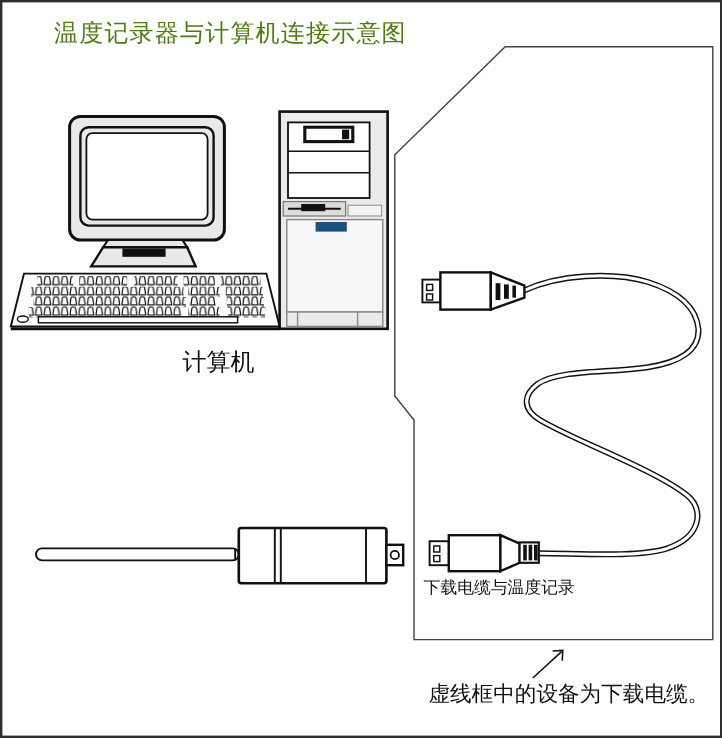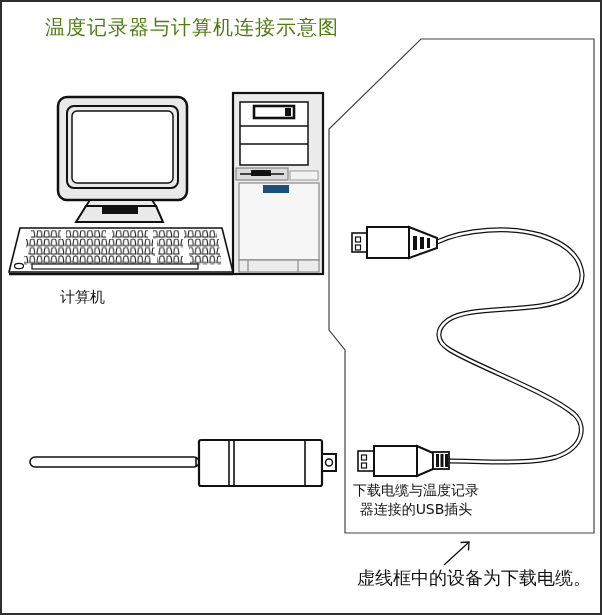--- a/index.html
+++ b/index.html
@@ -6,22 +6,22 @@
   body{
     width:602px;height:615px;position:relative;overflow:hidden;
     font-family:"DejaVu Sans","Liberation Sans",sans-serif;color:#111;
   }
   .outer-frame{position:absolute;inset:0;border:2px solid #2f2f2f;box-sizing:border-box;}
   .diagram-svg{position:absolute;left:0;top:0;}
   .title{
     position:absolute;left:10px;top:14px;font-size:20px;letter-spacing:1px;
     color:#4d7c0f;white-space:nowrap;margin-left:35px;
   }
-  .computer-label{position:absolute;left:60px;top:288px;width:152px;text-align:left;font-size:15px;}
-  .usb-note{position:absolute;left:353px;top:481px;font-size:14px;line-height:19px;white-space:nowrap;text-align:center;}
+  .computer-label{position:absolute;left:60px;top:288px;width:152px;text-align:right;font-size:20px;}
+  .usb-note{position:absolute;left:353px;top:481px;font-size:14px;line-height:19px;white-space:nowrap;}
   .callout-note{position:absolute;left:357px;top:566px;font-size:18px;white-space:nowrap;}
 </style>
 </head>
 <body>
 
 <div class="outer-frame"></div>
 
 <div class="title">温度记录器与计算机连接示意图</div>
 
 <svg class="diagram-svg" width="602" height="615" viewBox="0 0 602 615">
@@ -142,16 +142,15 @@
   <g>
     <line x1="444" y1="565" x2="468" y2="543" stroke="#111" stroke-width="1.3"></line>
     <polyline points="460.5,542.5 469,542 468.5,550.5" fill="none" stroke="#111" stroke-width="1.3"></polyline>
   </g>
 </svg>
 
 <div class="computer-label">计算机</div>
 
 <div class="usb-note">
   <span>下载电缆与温度记录</span><br>
-  <span>器连接的USB插头</span>
 </div>
 
 <div class="callout-note">虚线框中的设备为下载电缆。</div>
 
 </body></html>

